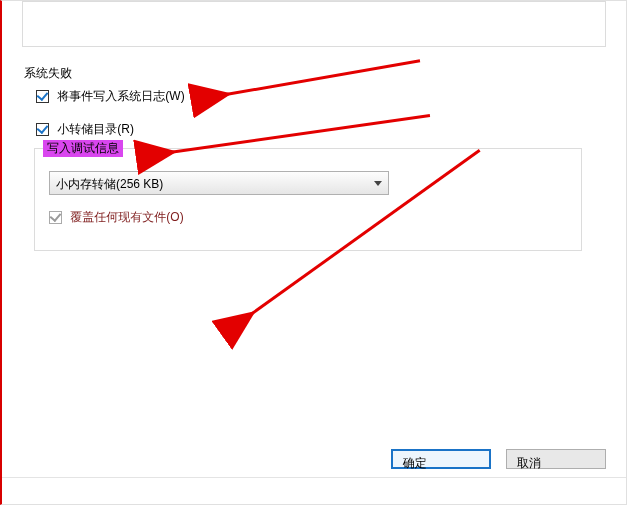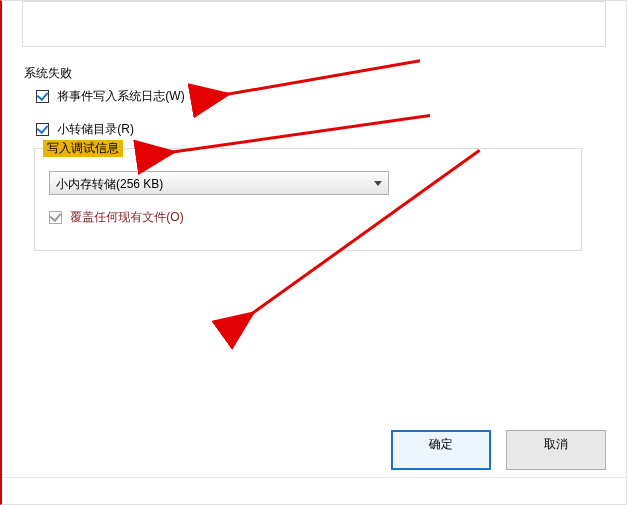--- a/index.html
+++ b/index.html
@@ -4,28 +4,28 @@
 <style>
   html,body{margin:0;padding:0;font-family:"Microsoft YaHei","Segoe UI",Tahoma,sans-serif;font-size:12px;color:#000;background:#fff}
   .window{position:relative;width:627px;height:505px;box-sizing:border-box;border:1px solid #e0e0e0;border-left:2px solid #d80000;background:#fff;overflow:hidden}
   .inner{position:relative;padding:0 20px 0 20px;height:100%}
   .top-group{margin:0 0 18px 0;border:1px solid #dcdcdc;height:44px}
   .sysfail-label{margin:4px 0 6px 2px;font-size:12px}
   .cb-row{margin:4px 0 4px 14px}
   .cb-row label{vertical-align:middle}
   .cb-disabled label{color:#7f1d1d}
   .groupbox{position:relative;margin:10px 0 0 12px;border:1px solid #dcdcdc;padding:22px 14px 20px 14px;width:548px;box-sizing:border-box}
-  .groupbox .legend{position:absolute;top:-9px;left:8px;background:#eab308;padding:0 4px;font-size:12px}
+  .groupbox .legend{position:absolute;top:-9px;left:8px;background:#d946ef;padding:0 4px;font-size:12px}
   .select{position:relative;width:340px;height:24px;border:1px solid #b0b0b0;background:#e9e9e9;background:linear-gradient(#fdfdfd,#e6e6e6);padding:0 24px 12px 6px;line-height:24px;font-size:12px;box-sizing:border-box;cursor:default}
   .select .caret{position:absolute;right:6px;top:9px;width:0;height:0;border-left:4px solid transparent;border-right:4px solid transparent;border-top:5px solid #444}
   .field-label{margin:18px 0 2px 0}
   .textbox{width:340px;height:22px;border:1px solid #888;padding:1px 4px;font-size:12px;box-sizing:border-box}
   .gap{height:10px}
   .button-bar{position:absolute;right:20px;bottom:34px}
-  .btn{display:inline-block;min-width:100px;height:40px;line-height:26px;text-align:center;border:1px solid #aeaeae;background:#e8e8e8;font-size:12px;padding:0 10px;margin-left:12px;box-sizing:border-box;cursor:default}
+  .btn{display:inline-block;min-width:100px;height:20px;line-height:26px;text-align:left;border:1px solid #aeaeae;background:#e8e8e8;font-size:12px;padding:0 10px;margin-left:12px;box-sizing:border-box;cursor:default}
   .btn.primary{border:2px solid #1a73c7;background:#eef6fd;line-height:24px}
   .hr{position:absolute;left:0;right:0;bottom:26px;border-top:1px solid #e4e4e4}
   svg.arrows{position:absolute;inset:0;pointer-events:none}
   .chk{width:13px;height:13px;display:inline-block;vertical-align:middle;border:1px solid #333;background:#fff;position:relative;margin-right:5px;box-sizing:border-box}
   .chk.checked::after{content:"";position:absolute;left:2px;top:-1px;width:5px;height:8px;border:solid #1a73c7;border-width:0 2px 2px 0;transform:rotate(40deg)}
   .chk.disabled{border-color:#aaa}
   .chk.disabled.checked::after{border-color:#9a9a9a}
 </style>
 </head>
 <body>

